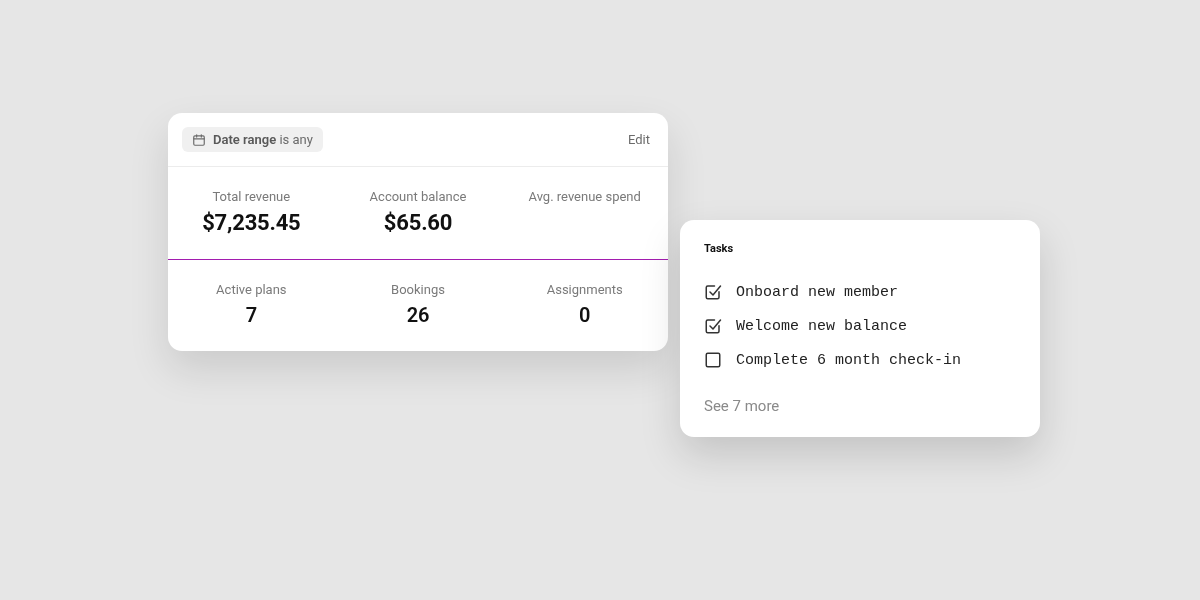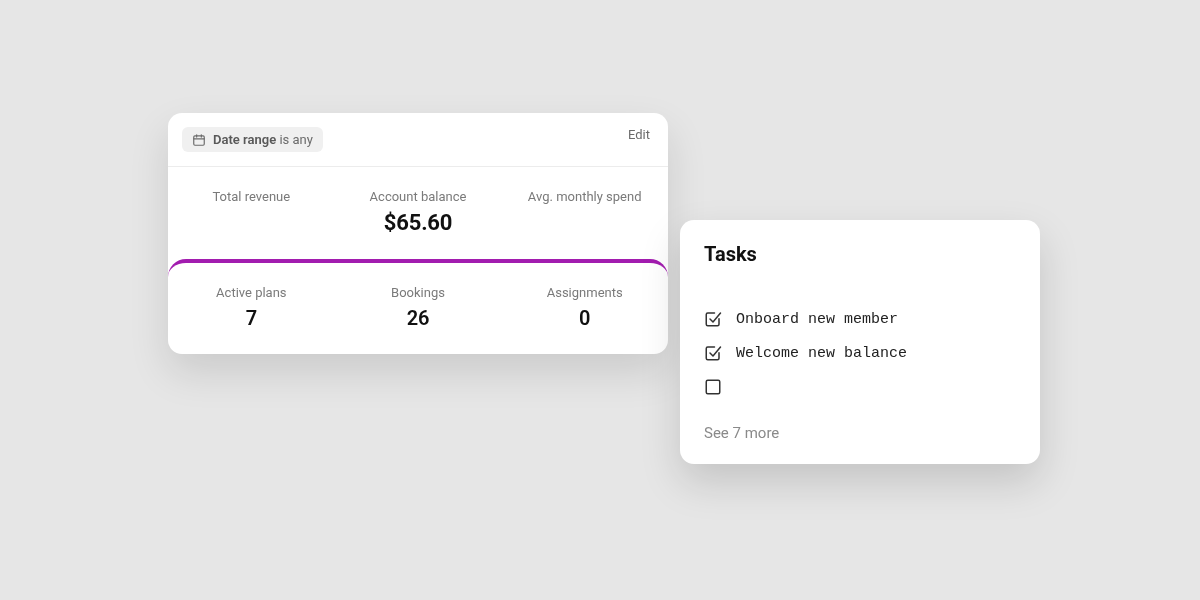--- a/index.html
+++ b/index.html
@@ -16,20 +16,21 @@
     position: absolute;
     left: 168px;
     top: 113px;
     width: 500px;
     background: #ffffff;
     border-radius: 14px;
     box-shadow: 0 18px 40px rgba(0,0,0,0.12);
   }
   .metrics-header {
     display: flex;
+    align-items: center;
     justify-content: space-between;
     padding: 14px 18px 14px 14px;
     border-bottom: 1px solid #ececec;
   }
   .filter-pill {
     display: inline-flex;
     align-items: center;
     gap: 7px;
     background: #f0f0f0;
     color: #6b6b6b;
@@ -42,21 +43,21 @@
   .filter-pill .bold { color: #595959; font-weight: 600; }
   .edit-link {
     color: #6b6b6b;
     font-size: 13px;
     cursor: pointer;
   }
 
   .metrics-row {
     display: flex;
   }
-  .metrics-row + .metrics-row { border-top: 4px solid #a21caf; border-radius: 18px; }
+  .metrics-row + .metrics-row { border-top: 1px solid #a21caf; }
   .metric-cell {
     flex: 1 1 0;
     text-align: center;
     padding: 22px 10px 24px;
   }
   .metric-label {
     color: #7a7a7a;
     font-size: 13px;
     margin-bottom: 6px;
   }
@@ -76,24 +77,24 @@
     position: absolute;
     left: 680px;
     top: 220px;
     width: 360px;
     background: #ffffff;
     border-radius: 14px;
     box-shadow: 0 18px 40px rgba(0,0,0,0.15);
     padding: 22px 24px 22px;
   }
   .tasks-title {
-    font-size: 20px;
+    font-size: 11px;
     font-weight: 700;
     color: #111;
-    margin-bottom: 36px;
+    margin-bottom: 20px;
   }
   .task-item {
     display: flex;
     align-items: center;
     gap: 14px;
     padding: 8px 0;
     cursor: pointer;
   }
   .task-item svg { flex: 0 0 auto; display: block; }
   .task-label {
@@ -127,27 +128,28 @@
         <span class="bold">Date range</span>
         <span>is any</span>
       </span>
     </div>
     <div class="edit-link">Edit</div>
   </div>
 
   <div class="metrics-row">
     <div class="metric-cell">
       <div class="metric-label">Total revenue</div>
+      <div class="metric-value">$7,235.45</div>
     </div>
     <div class="metric-cell">
       <div class="metric-label">Account balance</div>
       <div class="metric-value">$65.60</div>
     </div>
     <div class="metric-cell">
-      <div class="metric-label">Avg. monthly spend</div>
+      <div class="metric-label">Avg. revenue spend</div>
     </div>
   </div>
 
   <div class="metrics-row secondary">
     <div class="metric-cell">
       <div class="metric-label">Active plans</div>
       <div class="metric-value">7</div>
     </div>
     <div class="metric-cell">
       <div class="metric-label">Bookings</div>
@@ -183,16 +185,17 @@
     </span>
     <span class="task-label">Welcome new balance</span>
   </div>
 
   <div class="task-item">
     <span>
       <svg width="18" height="18" viewBox="0 0 24 24" fill="none" stroke="#333" stroke-width="2" stroke-linecap="round" stroke-linejoin="round">
         <rect x="3" y="3" width="18" height="18" rx="2"></rect>
       </svg>
     </span>
+    <span class="task-label">Complete 6 month check-in</span>
   </div>
 
   <div class="see-more">See 7 more</div>
 </div>
 
 </body></html>

